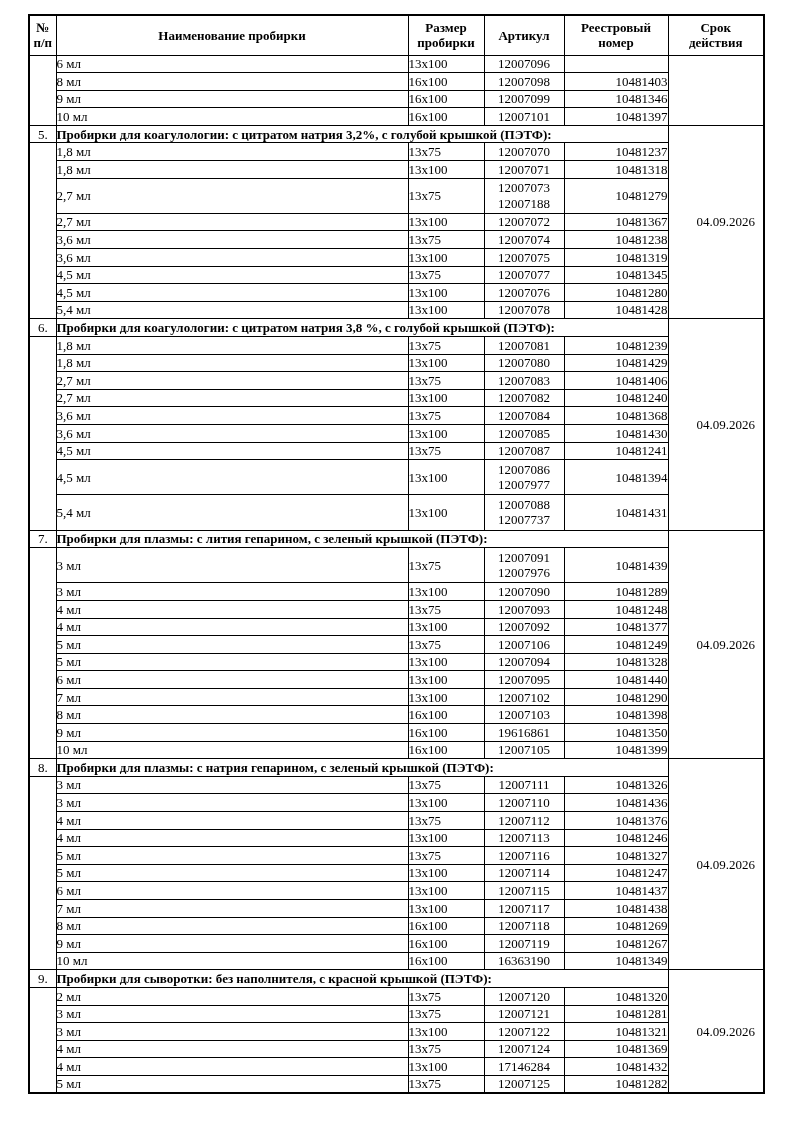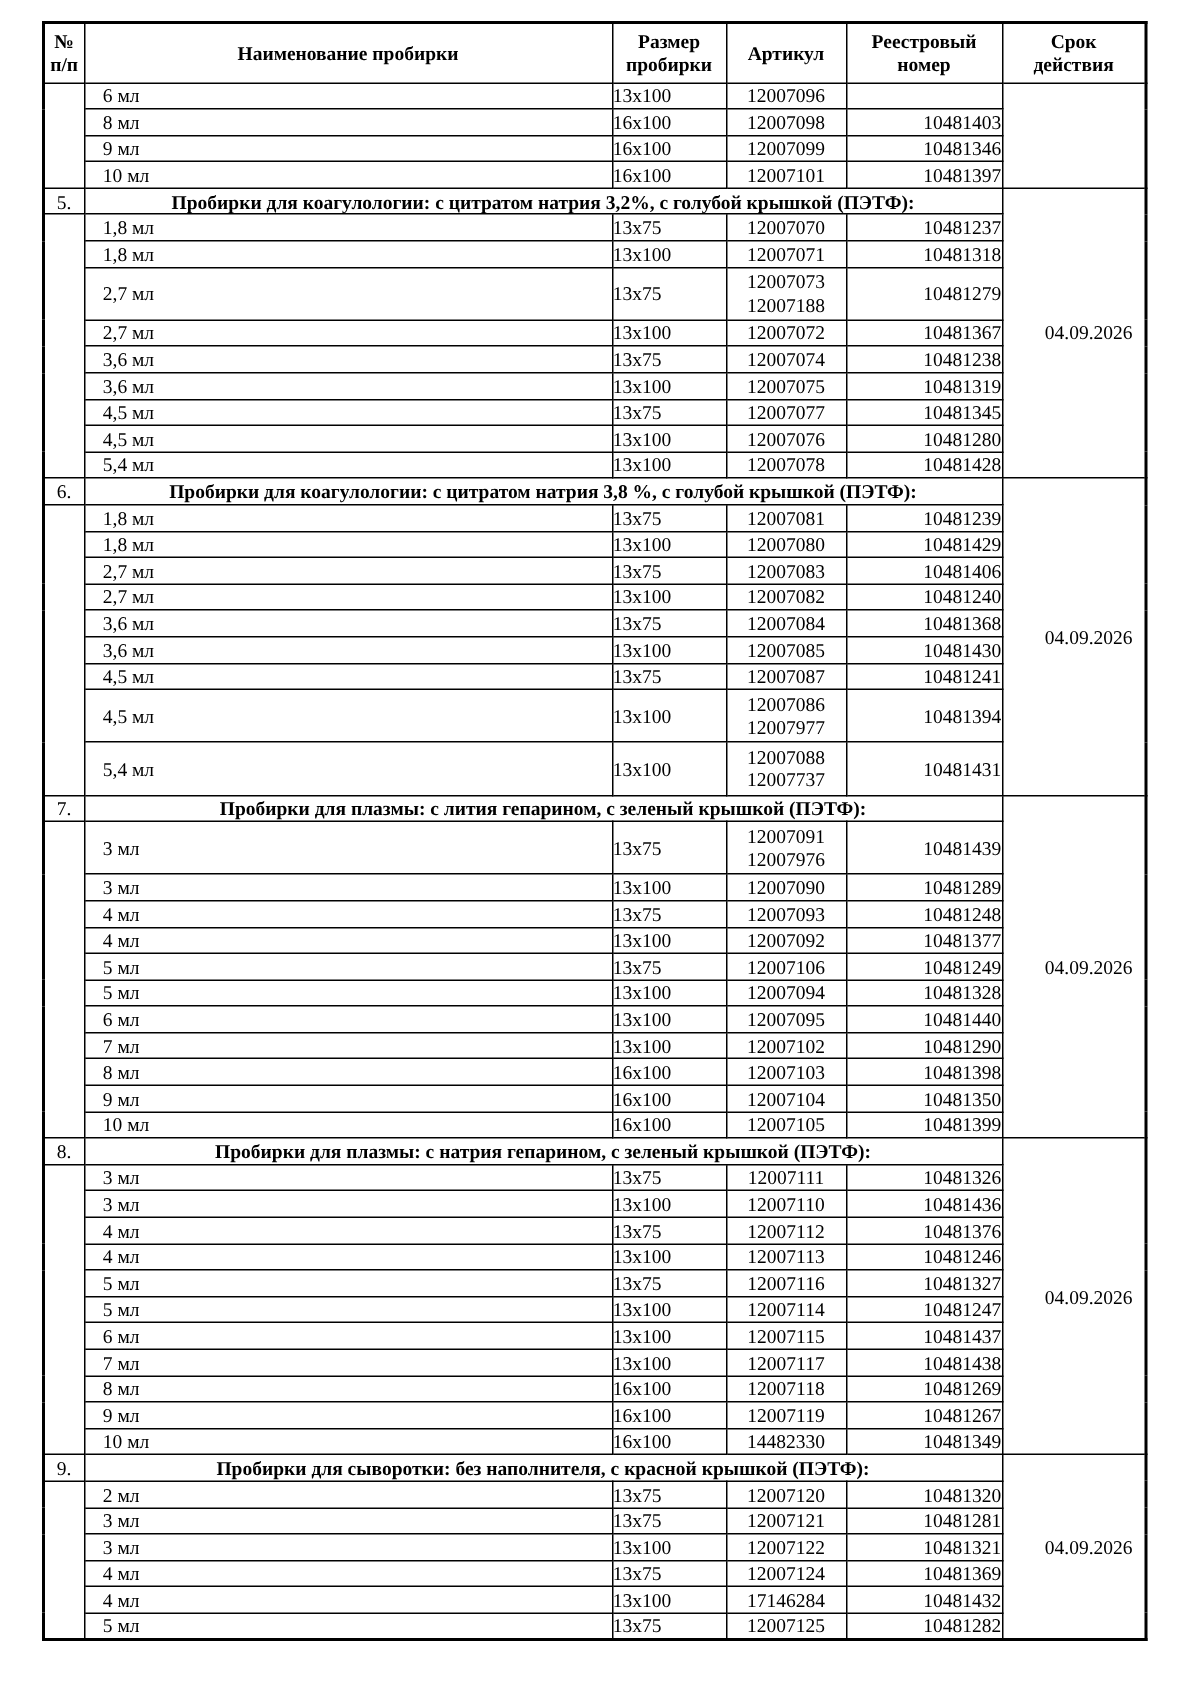--- a/index.html
+++ b/index.html
@@ -34,26 +34,26 @@
   .reg-table th {
     font-weight: bold;
     text-align: center;
     height: 40px;
     white-space: pre-line;
   }
   tr.row-single { height: 17.6px; }
   tr.row-double { height: 35.2px; }
   tr.section-row { height: 17.6px; }
   td.cell-num { text-align: center; }
-  td.cell-name { text-align: left; padding-left: 12px; }
+  td.cell-name { text-align: left; padding-left: 0; }
   td.cell-size { text-align: left; }
   td.cell-article { text-align: center; white-space: pre-line; margin-left: 16px; }
   td.cell-registry { text-align: right; }
   td.cell-validity { text-align: center; padding-left: 20px; }
-  td.cell-title { text-align: center; font-weight: bold; margin-left: 28px; }
+  td.cell-title { text-align: left; font-weight: bold; margin-left: 28px; }
 </style>
 </head>
 <body>
 
 <div class="page">
   <table class="reg-table">
     <colgroup>
       <col style="width:27px">
       <col style="width:352px">
       <col style="width:76px">
@@ -282,21 +282,21 @@
         </tr>
         <tr class="row-single">
           <td class="cell-name">8 мл</td>
           <td class="cell-size">16x100</td>
           <td class="cell-article">12007103</td>
           <td class="cell-registry">10481398</td>
         </tr>
         <tr class="row-single">
           <td class="cell-name">9 мл</td>
           <td class="cell-size">16x100</td>
-          <td class="cell-article">12007104</td>
+          <td class="cell-article">19616861</td>
           <td class="cell-registry">10481350</td>
         </tr>
         <tr class="row-single">
           <td class="cell-name">10 мл</td>
           <td class="cell-size">16x100</td>
           <td class="cell-article">12007105</td>
           <td class="cell-registry">10481399</td>
         </tr>
         <tr class="section-row">
           <td class="cell-num">8.</td>
@@ -360,21 +360,21 @@
         </tr>
         <tr class="row-single">
           <td class="cell-name">9 мл</td>
           <td class="cell-size">16x100</td>
           <td class="cell-article">12007119</td>
           <td class="cell-registry">10481267</td>
         </tr>
         <tr class="row-single">
           <td class="cell-name">10 мл</td>
           <td class="cell-size">16x100</td>
-          <td class="cell-article">14482330</td>
+          <td class="cell-article">16363190</td>
           <td class="cell-registry">10481349</td>
         </tr>
         <tr class="section-row">
           <td class="cell-num">9.</td>
           <td class="cell-title" colspan="4">Пробирки для сыворотки: без наполнителя, с красной крышкой (ПЭТФ):</td>
           <td class="cell-validity" rowspan="7">04.09.2026</td>
         </tr>
         <tr class="row-single">
           <td class="cell-num" rowspan="6"></td>
           <td class="cell-name">2 мл</td>

